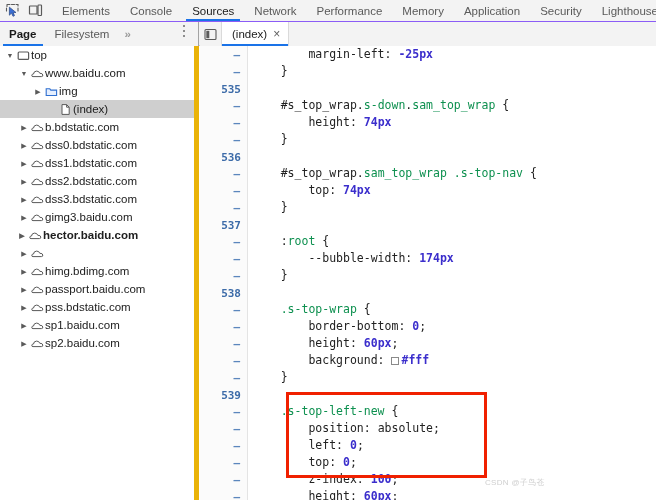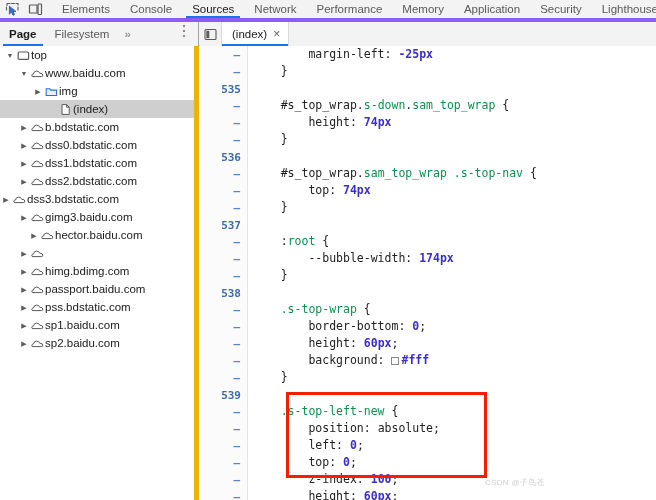--- a/index.html
+++ b/index.html
@@ -10,21 +10,21 @@
     background: #fff;
     font-family: "Liberation Sans", sans-serif;
     -webkit-font-smoothing: antialiased;
   }
   #app { position: relative; width: 656px; height: 500px; background: #fff; }
 
   
   .toolbar {
     position: absolute; left: 0; top: 0; width: 656px; height: 22px;
     background: #f3f3f3;
-    border-bottom: 4px solid #8b5cf6;
+    border-bottom: 1px solid #8b5cf6;
     display: flex; align-items: stretch;
   }
   .tb-icons { display: flex; align-items: center; padding: 0 4px 0 5px; gap: 8px; }
   .tb-icon { width: 15px; height: 15px; position: relative; }
   
   .ic-inspect { }
   .ic-inspect svg, .ic-device svg { display: block; }
   .tb-sep {
     width: 1px; background: #cacaca; margin: 4px 3px 4px 2px; align-self: stretch;
   }
@@ -286,21 +286,21 @@
         <div class="tw">
           <span>▶</span>
         </div>
         <div class="tnode-ic">
           <svg width="13" height="13" viewBox="0 0 13 13">
             <path d="M2 9.6 Q0.6 9.6 0.8 8.2 Q1 6.9 2.5 7 Q2.7 4.2 5.6 4.1 Q8.2 4.1 8.8 6.3 Q11.6 6.1 11.8 8 Q12 9.6 10.4 9.6 Z" fill="none" stroke="#5a5a5a" stroke-width="1"></path>
           </svg>
         </div>
         <div class="tlabel">dss2.bdstatic.com</div>
       </div>
-      <div class="tree-row" style="">
+      <div class="tree-row" style="padding-left: 18px;">
         <div class="tw">
           <span>▶</span>
         </div>
         <div class="tnode-ic">
           <svg width="13" height="13" viewBox="0 0 13 13">
             <path d="M2 9.6 Q0.6 9.6 0.8 8.2 Q1 6.9 2.5 7 Q2.7 4.2 5.6 4.1 Q8.2 4.1 8.8 6.3 Q11.6 6.1 11.8 8 Q12 9.6 10.4 9.6 Z" fill="none" stroke="#5a5a5a" stroke-width="1"></path>
           </svg>
         </div>
         <div class="tlabel">dss3.bdstatic.com</div>
       </div>
@@ -308,21 +308,21 @@
         <div class="tw">
           <span>▶</span>
         </div>
         <div class="tnode-ic">
           <svg width="13" height="13" viewBox="0 0 13 13">
             <path d="M2 9.6 Q0.6 9.6 0.8 8.2 Q1 6.9 2.5 7 Q2.7 4.2 5.6 4.1 Q8.2 4.1 8.8 6.3 Q11.6 6.1 11.8 8 Q12 9.6 10.4 9.6 Z" fill="none" stroke="#5a5a5a" stroke-width="1"></path>
           </svg>
         </div>
         <div class="tlabel">gimg3.baidu.com</div>
       </div>
-      <div class="tree-row" style="padding-left: 28px;">
+      <div class="tree-row" style="padding-left: 16px; font-weight: bold;">
         <div class="tw">
           <span>▶</span>
         </div>
         <div class="tnode-ic">
           <svg width="13" height="13" viewBox="0 0 13 13">
             <path d="M2 9.6 Q0.6 9.6 0.8 8.2 Q1 6.9 2.5 7 Q2.7 4.2 5.6 4.1 Q8.2 4.1 8.8 6.3 Q11.6 6.1 11.8 8 Q12 9.6 10.4 9.6 Z" fill="none" stroke="#5a5a5a" stroke-width="1"></path>
           </svg>
         </div>
         <div class="tlabel">hector.baidu.com</div>
       </div>

